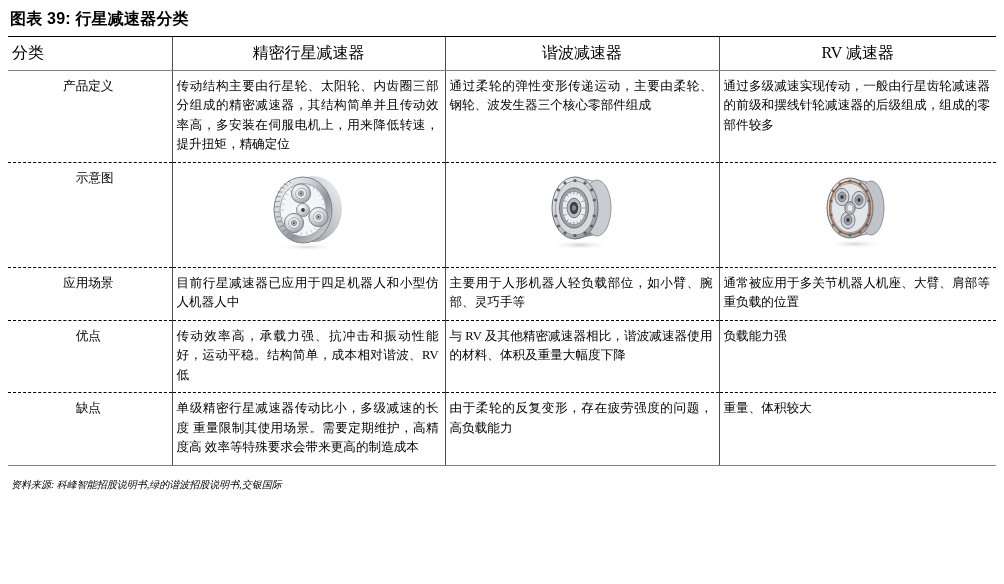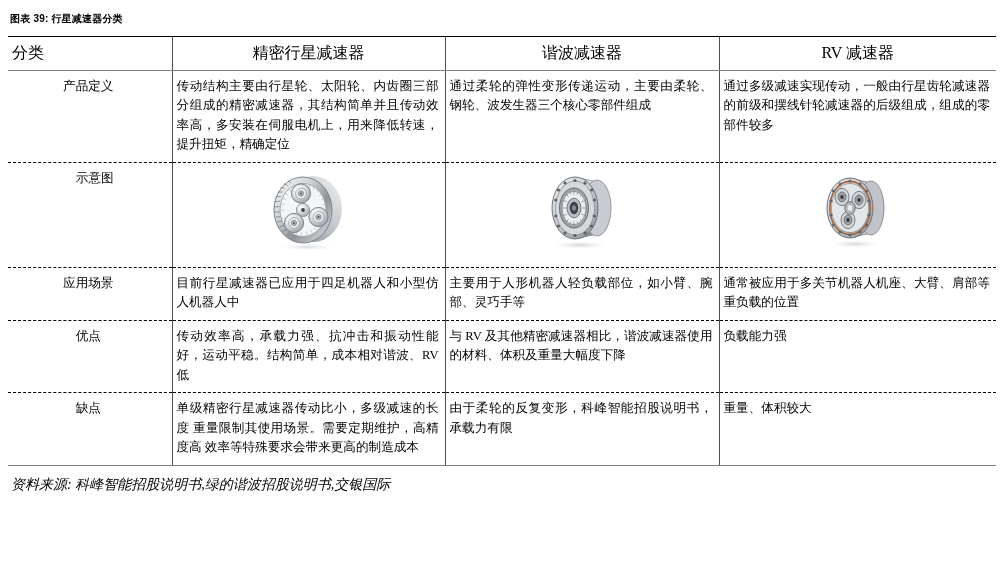--- a/index.html
+++ b/index.html
@@ -20,21 +20,21 @@
     height: 584px;
     box-sizing: border-box;
     padding: 0 8px;
   }
 
   
   .title-bar {
     padding: 9px 2px 7px 2px;
     font-family: "Liberation Sans", "DejaVu Sans", sans-serif;
     font-weight: bold;
-    font-size: 10px;
+    font-size: 16px;
     line-height: 20px;
     letter-spacing: 0.2px;
     color: #000;
   }
 
   
   table.cmp {
     width: 988px;
     border-collapse: collapse;
     table-layout: fixed;
@@ -97,21 +97,21 @@
     align-items: center;
     justify-content: center;
     height: 86px;
   }
 
   
   .footer {
     margin-top: 6px;
     padding: 5px 2px 0 3px;
     font-style: italic;
-    font-size: 14px;
+    font-size: 10px;
     line-height: 16px;
     color: #000;
   }
 
   
   svg.gear-art { display: block; }
 </style>
 </head>
 <body>
 
@@ -400,21 +400,21 @@
       <tr>
         <td class="label">优点</td>
         <td class="body-col">传动效率高，承载力强、抗冲击和振动性能好，运动平稳。结构简单，成本相对谐波、RV 低</td>
         <td class="body-col">与 RV 及其他精密减速器相比，谐波减速器使用的材料、体积及重量大幅度下降</td>
         <td class="body-col">负载能力强</td>
       </tr>
 
       <tr>
         <td class="label">缺点</td>
         <td class="body-col">单级精密行星减速器传动比小，多级减速的长度 重量限制其使用场景。需要定期维护，高精度高 效率等特殊要求会带来更高的制造成本</td>
-        <td class="body-col">由于柔轮的反复变形，科峰智能招股说明书， 承载力有限</td>
+        <td class="body-col">由于柔轮的反复变形，存在疲劳强度的问题， 高负载能力</td>
         <td class="body-col">重量、体积较大</td>
       </tr>
 
     </tbody>
   </table>
 
   <div class="footer">资料来源: 科峰智能招股说明书,绿的谐波招股说明书,交银国际</div>
 
 </div>
 

